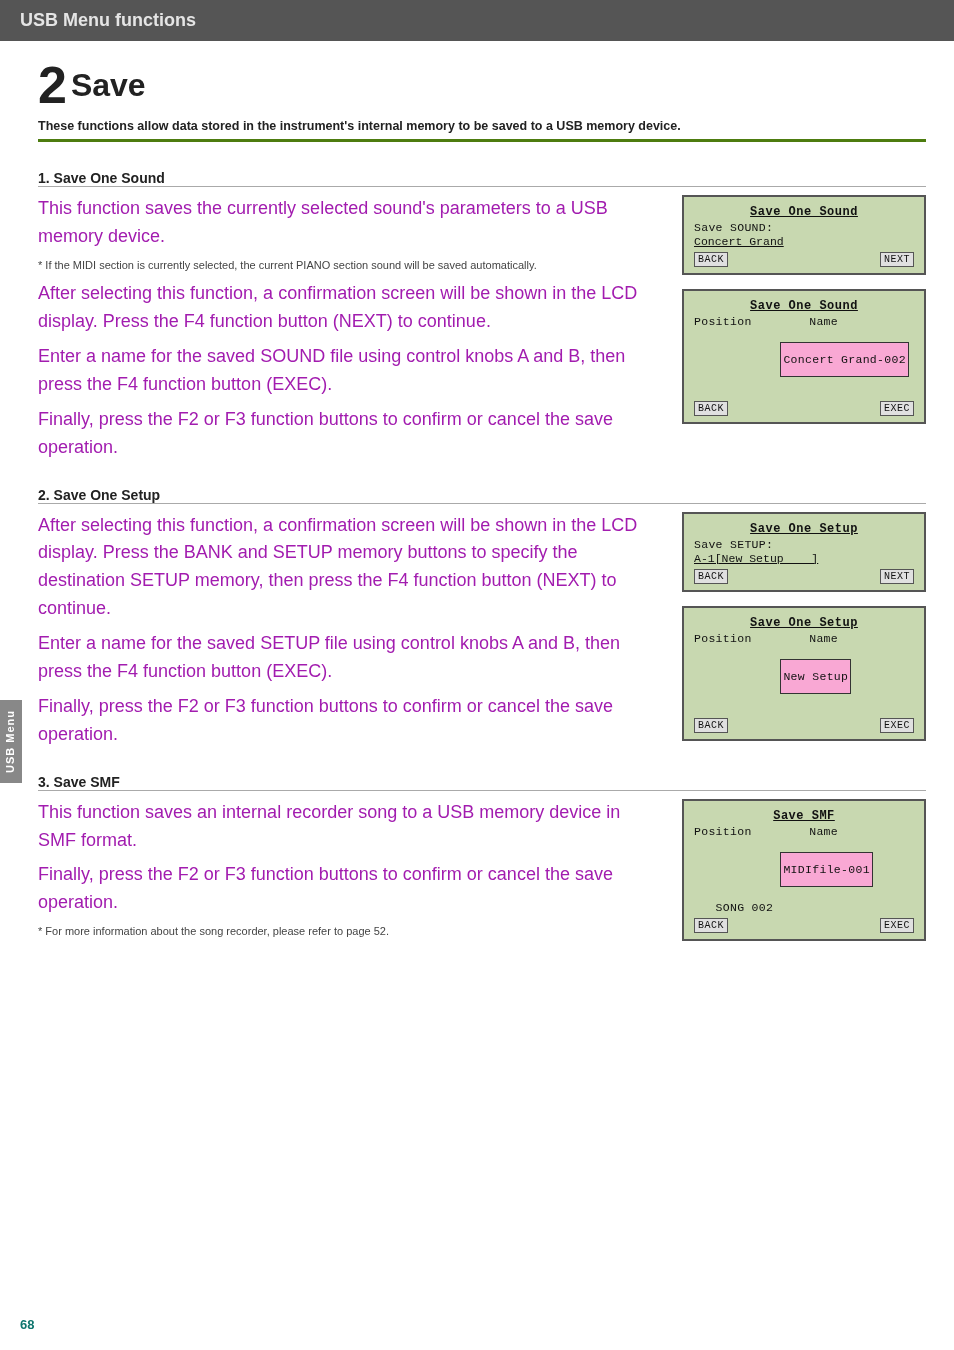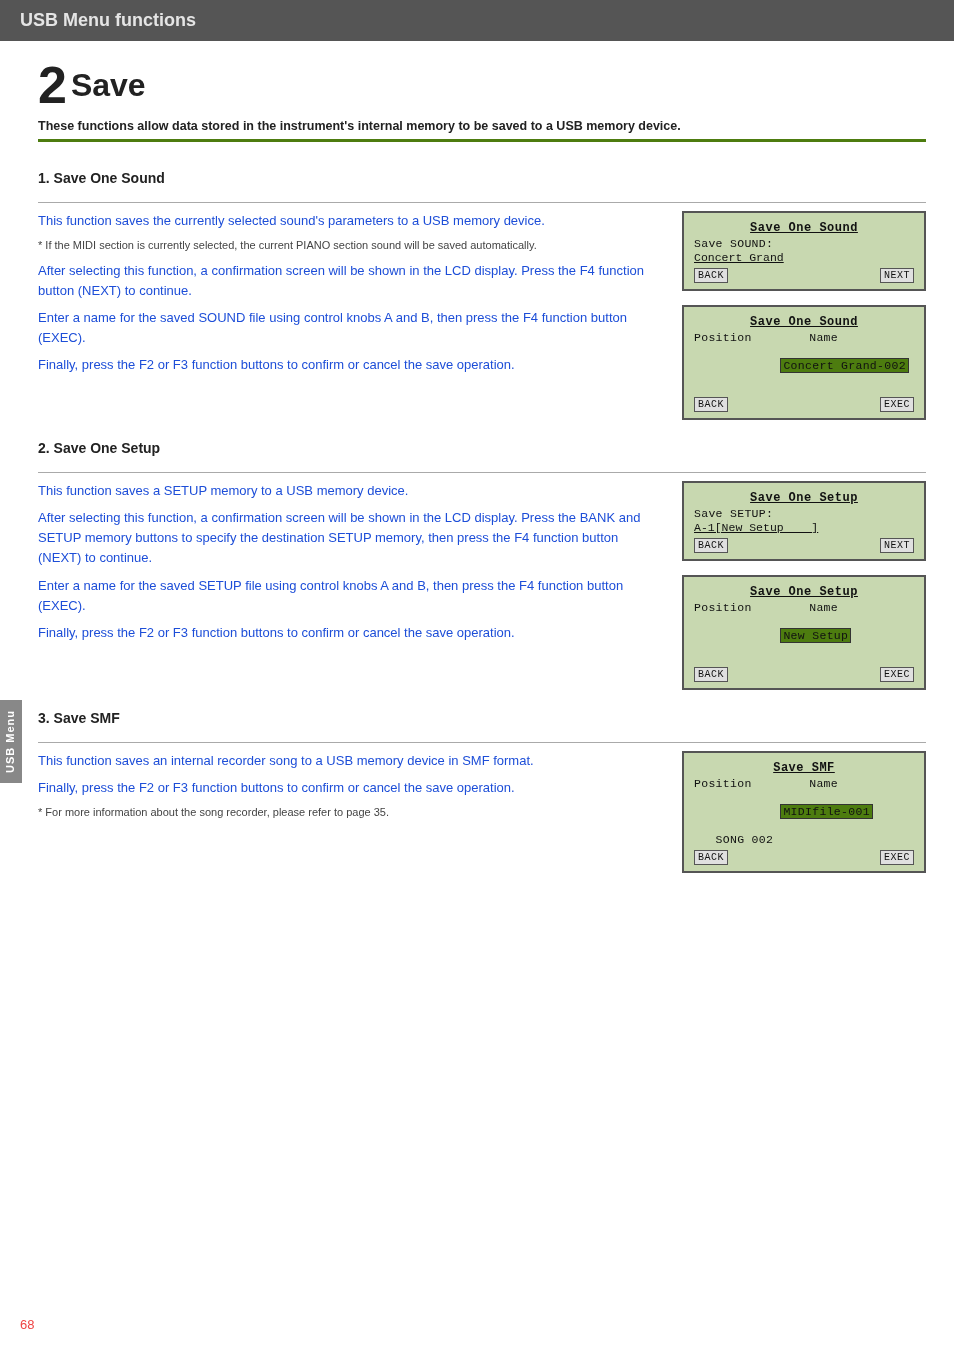--- a/index.html
+++ b/index.html
@@ -22,22 +22,22 @@
       padding: 10px 20px;
       margin-bottom: 0;
     }
 
     
     .page-number {
       position: absolute;
       bottom: 18px;
       left: 20px;
       font-size: 13px;
-      font-weight: normal;
-      color: #ef4444;
+      font-weight: bold;
+      color: #0f766e;
     }
 
     
     .side-label {
       position: absolute;
       left: 0;
       top: 700px;
       width: 22px;
       background: #888;
       color: #fff;
@@ -81,21 +81,21 @@
       font-weight: bold;
       margin: 8px 0 0 0;
       color: #222;
     }
 
     
     .section-header {
       font-size: 14px;
       font-weight: bold;
       border-bottom: 1px solid #aaa;
-      padding: 18px 0 16px 0;
+      padding: 18px 0 0 0;
       margin-bottom: 8px;
     }
 
     
     .two-col {
       display: flex;
       gap: 20px;
       align-items: flex-start;
       margin-bottom: 0;
     }
@@ -107,24 +107,24 @@
 
     .col-right {
       flex: 0 0 220px;
       display: flex;
       flex-direction: column;
       gap: 12px;
       align-items: center;
     }
 
     .col-text {
-      font-size: 13px;
+      font-size: 18px;
       line-height: 1.55;
       margin-bottom: 7px;
-      color: #1d4ed8;
+      color: #a21caf;
     }
 
     .note-text {
       font-size: 11px;
       color: #444;
       margin-bottom: 7px;
       line-height: 1.4;
     }
 
     
@@ -173,23 +173,23 @@
       background: #e0e0e0;
       font-size: 10px;
       font-family: 'Courier New', Courier, monospace;
       padding: 1px 3px;
       letter-spacing: 0.5px;
     }
 
     
     .lcd-input-box {
       border: 1px solid #333;
-      background: #4d7c0f;
+      background: #f9a8d4;
       display: inline-block;
-      padding: 0 2px;
+      padding: 10px 2px;
       font-family: 'Courier New', Courier, monospace;
       font-size: 11.5px;
     }
 
     
     .section3-right {
       flex: 0 0 220px;
       display: flex;
       flex-direction: column;
       gap: 0;
@@ -248,21 +248,20 @@
           </div>
         </div>
       </div>
     </div>
   </div>
 
   <div>
     <div class="section-header">2. Save One Setup</div>
     <div class="two-col">
       <div class="col-left">
-        <p class="col-text">This function saves a SETUP memory to a USB memory device.</p>
         <p class="col-text">After selecting this function, a confirmation screen will be shown in the LCD display.  Press the BANK and SETUP memory buttons to specify the destination SETUP memory, then press the F4 function button (NEXT) to continue.</p>
         <p class="col-text">Enter a name for the saved SETUP file using control knobs A and B, then press the F4 function button (EXEC).</p>
         <p class="col-text">Finally, press the F2 or F3 function buttons to confirm or cancel the save operation.</p>
       </div>
       <div class="col-right">
 
         <div class="lcd-screen">
           <div class="lcd-title">Save One Setup</div>
           <div class="lcd-line">Save SETUP:</div>
           <div class="lcd-value">A-1[New Setup    ]</div>
@@ -287,21 +286,21 @@
       </div>
     </div>
   </div>
 
   <div>
     <div class="section-header">3. Save SMF</div>
     <div class="two-col">
       <div class="col-left">
         <p class="col-text">This function saves an internal recorder song to a USB memory device in SMF format.</p>
         <p class="col-text">Finally, press the F2 or F3 function buttons to confirm or cancel the save operation.</p>
-        <p class="note-text">* For more information about the song recorder, please refer to page 35.</p>
+        <p class="note-text">* For more information about the song recorder, please refer to page 52.</p>
       </div>
       <div class="section3-right">
 
         <div class="lcd-screen">
           <div class="lcd-title">Save SMF</div>
           <div class="lcd-line">Position        Name</div>
           <div class="lcd-line">
             <span class="lcd-input-box">MIDIfile-001</span>
           </div>
           <div class="lcd-line">   SONG 002</div>

